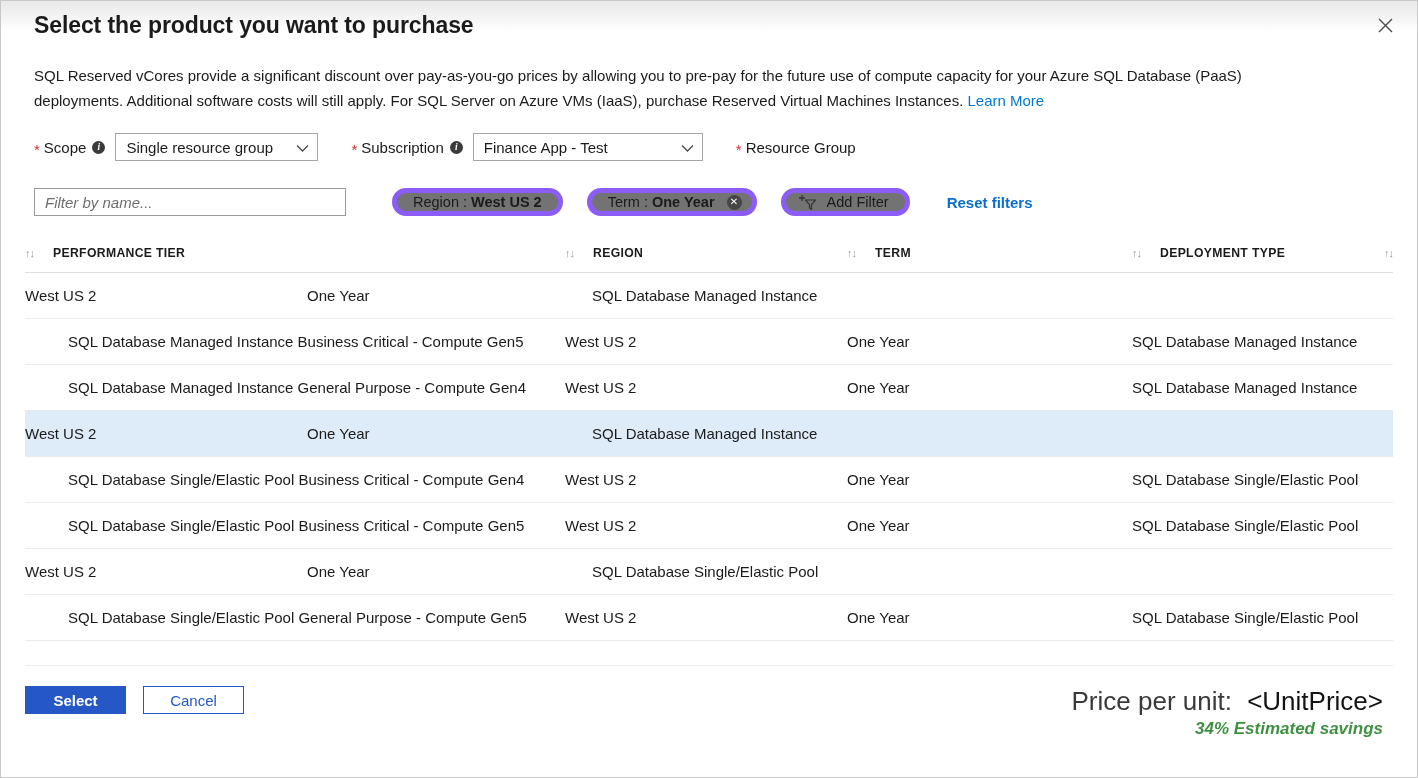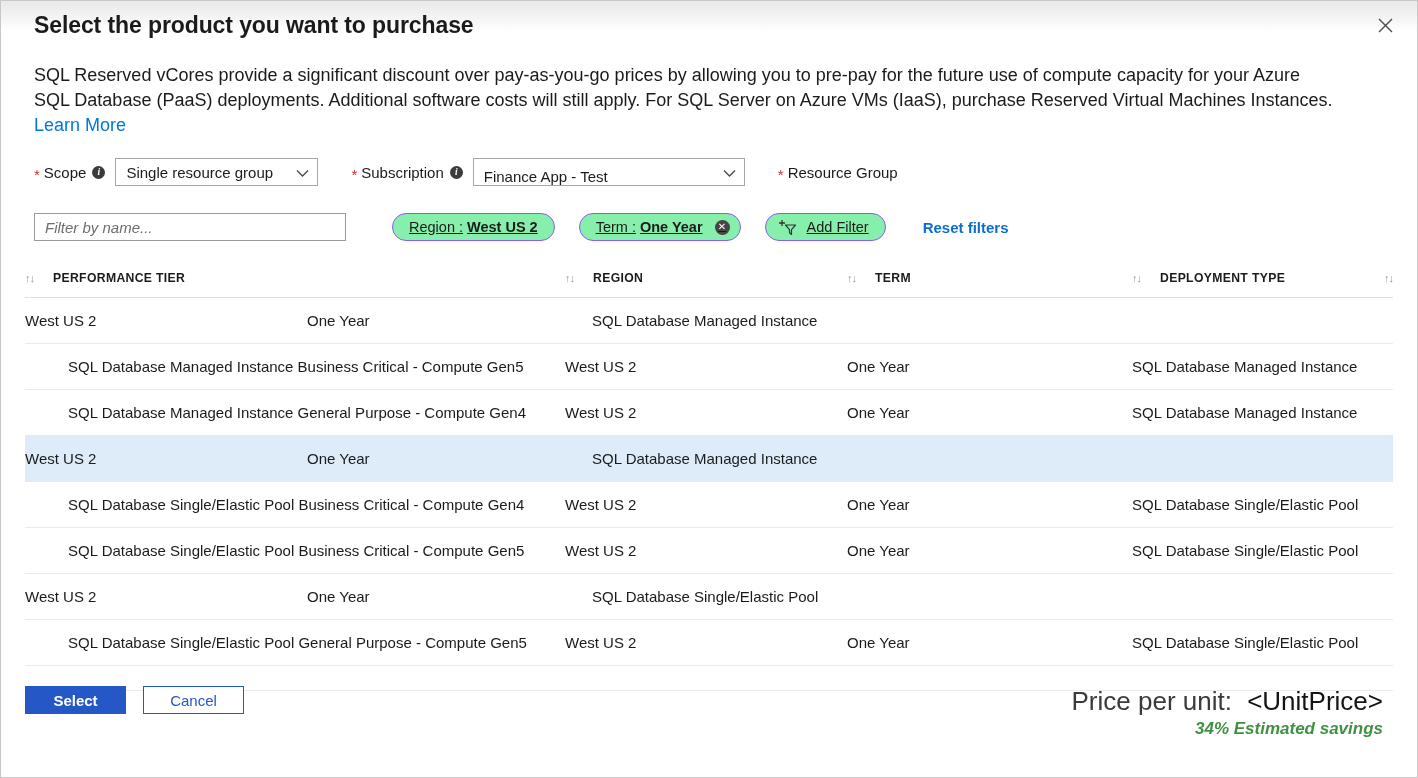--- a/index.html
+++ b/index.html
@@ -48,21 +48,21 @@
     display: flex;
     align-items: center;
     justify-content: center;
     cursor: pointer;
     color: #4a4a4a;
   }
   .close-btn svg { display:block; }
 
   .desc {
     margin: 14px 33px 8px 33px;
-    font-size: 18px;
+    font-size: 15px;
     line-height: 25px;
     color: #1b1b1b;
     max-width: 1300px;
   }
   .desc a {
     color: #0078d4;
     text-decoration: none;
   }
 
   
@@ -119,21 +119,21 @@
     white-space: nowrap;
   }
   .dropdown .chev {
     position: absolute;
     right: 8px;
     top: 50%;
     transform: translateY(-50%);
     color: #4a4a4a;
   }
   .dd-scope { width: 203px; }
-  .dd-sub { width: 272px; align-items: flex-end; }
+  .dd-sub { width: 230px; }
   .dd-rg { width: 234px; }
   .gap-lg { width: 33px; display: inline-block; }
 
   
   .filter-row {
     display: flex;
     align-items: center;
     margin: 27px 0 0 33px;
     height: 28px;
   }
@@ -149,31 +149,30 @@
     background: #fff;
     outline: none;
   }
   .filter-input::placeholder {
     color: #6e6e6e;
     font-style: italic;
   }
   .chip {
     box-sizing: border-box;
     height: 28px;
-    border: 1px solid #8b5cf6;
+    border: 5px solid #8b5cf6;
     border-radius: 14px;
-    background: #86efac;
+    background: #737373;
     display: flex;
     align-items: center;
     padding: 0 16px;
     font-size: 14.5px;
     color: #1b1b1b;
     cursor: pointer;
     white-space: nowrap;
-    text-decoration: underline;
   }
   .chip b { font-weight: bold; margin-left: 4px; }
   .chip-region { margin-left: 46px; }
   .chip-term { margin-left: 24px; padding-right: 10px; }
   .chip-add { margin-left: 24px; padding: 0 16px 0 12px; }
   .chip-clear {
     display: inline-flex;
     align-items: center;
     justify-content: center;
     width: 15px;

